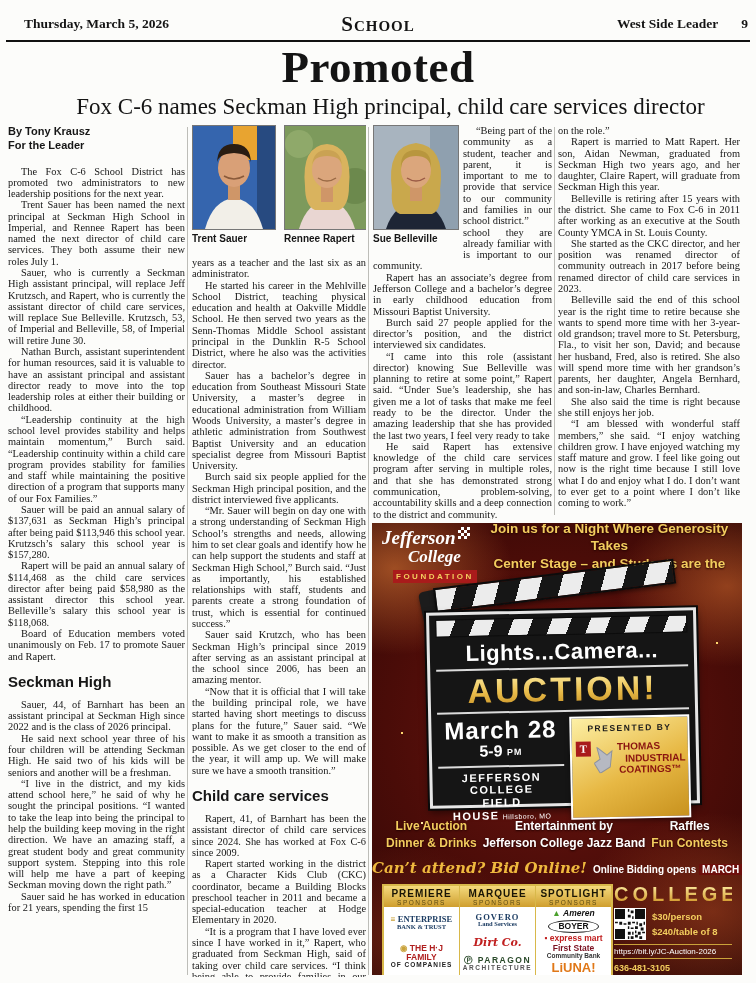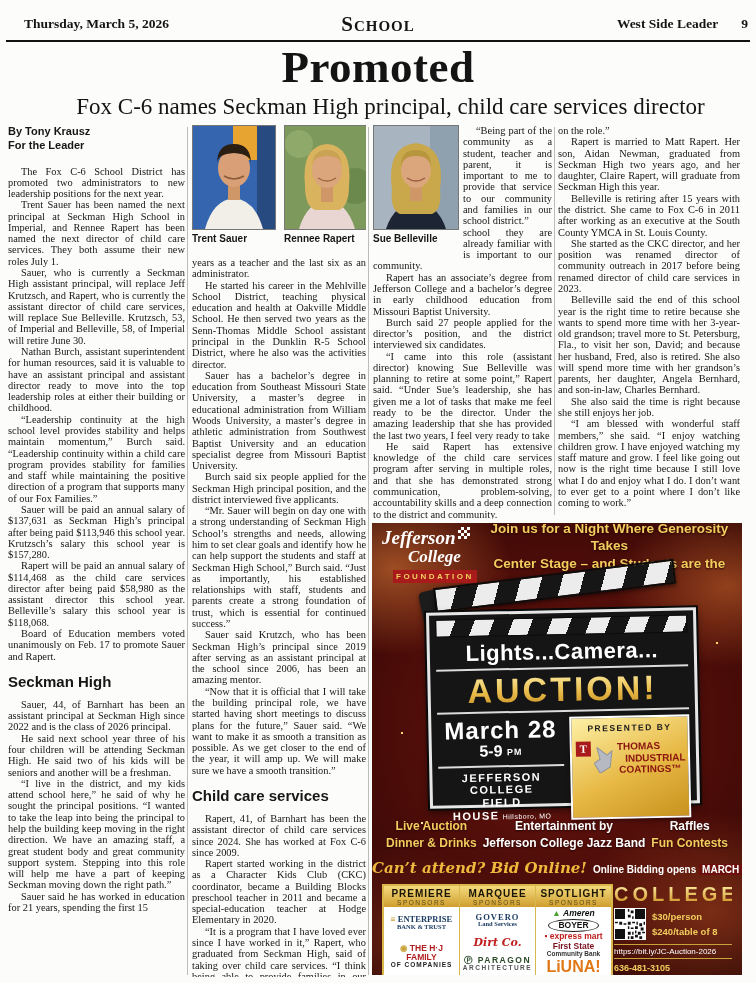--- a/index.html
+++ b/index.html
@@ -146,21 +146,21 @@
   .lg-paragon{color:#2a4a2a;letter-spacing:1.5px;}
   .lg-paragon .l1::before{content:"Ⓟ ";}
   .lg-paragon .l2{color:#555;}
   .lg-ameren{color:#121212;font-style:italic;}
   .lg-ameren .l1::before{content:"▲ ";color:#4aa02c;font-style:normal;}
   .lg-boyer{color:#121212;border:1.5px solid #222;border-radius:50%;padding:1px 9px;}
   .lg-express{color:#c02020;}
   .lg-express .l1::before{content:"▪ ";}
   .lg-fsb{color:#7a1020;}
   .lg-fsb .l2{color:#333;}
-  .lg-liuna{color:#e07818;font-size:16px;}
+  .lg-liuna{color:#e07818;font-size:13px;}
   .tickets{width:118px;flex:0 0 auto;}
   .tickets-title{font:bold 20px/1 "Liberation Sans",sans-serif;letter-spacing:4px;color:#f0c142;
       text-align:center;background:linear-gradient(#fff0a6,#cf9222);
       -webkit-background-clip:text;background-clip:text;-webkit-text-fill-color:transparent;}
   .tickets-main{display:flex;gap:6px;align-items:center;margin-top:4px;}
   .qr{width:30px;height:30px;background:#fff;padding:1px;flex:0 0 auto;}
   .prices{font:bold 9.5px/1.6 "Liberation Sans",sans-serif;color:#f3cd5e;}
   .tickets-url{border-top:1px solid #caa23a;border-bottom:1px solid #caa23a;margin-top:4px;
       padding:2px 0;font:8px "Liberation Sans",sans-serif;color:#fff;}
   .tickets-contact{font:bold 9px/1.45 "Liberation Sans",sans-serif;color:#f3cd5e;margin-top:3px;}

